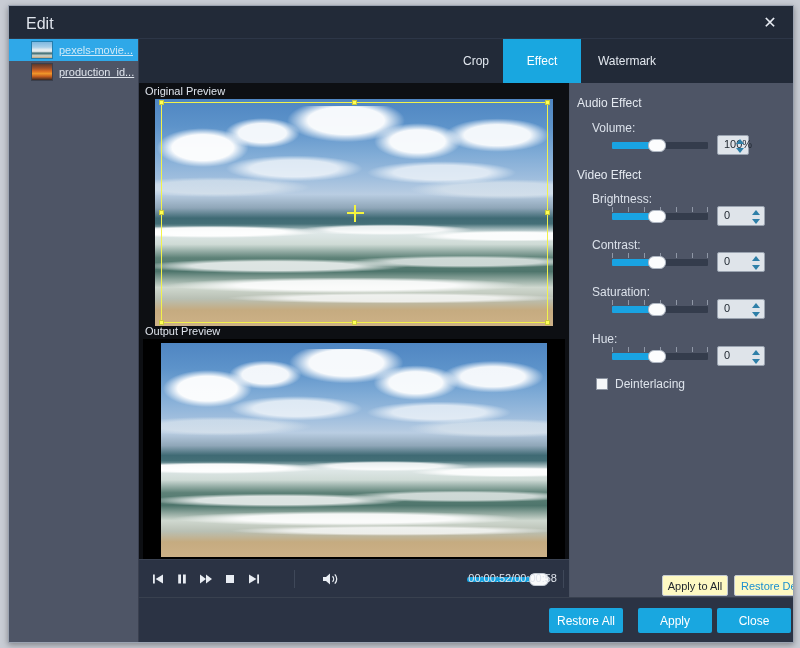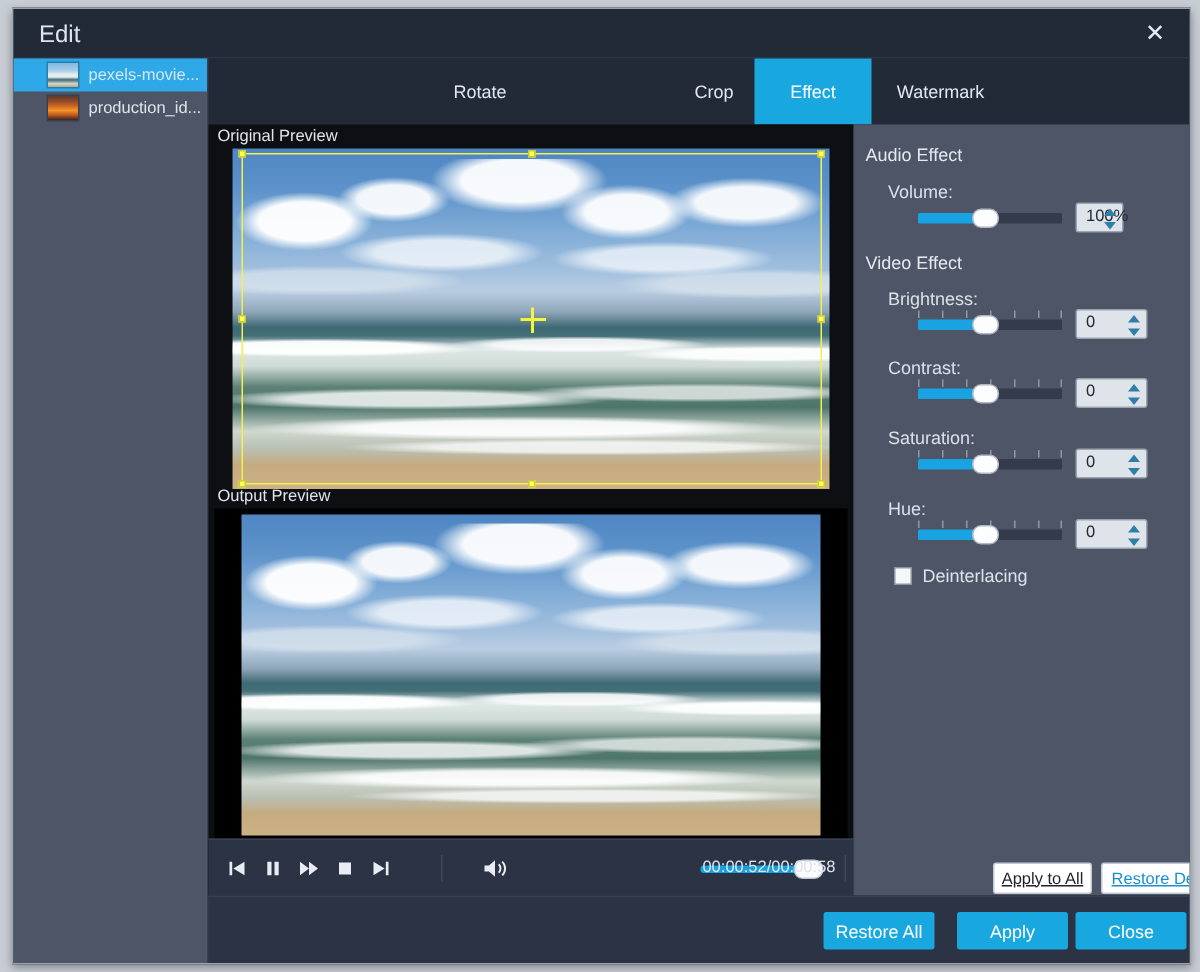--- a/index.html
+++ b/index.html
@@ -67,20 +67,21 @@
   .thumb-sunset {
     background: linear-gradient(to bottom,
       #5d3a2c 0%, #9a4e2a 25%, #d96a22 45%,
       #f0962a 60%, #c25c1e 78%, #3a2620 100%);
   }
   .file-name {
     margin-left: 6px;
     font-size: 11px;
     color: #dfe4ec;
     white-space: nowrap;
+    text-decoration: underline;
   }
   .file-item.selected .file-name { color: #cfe9f8; }
 
   
   .tabbar {
     position: absolute; left: 130px; top: 33px; right: 0;
     height: 44px;
     background: #222a38;
   }
   .tab {
@@ -308,27 +309,26 @@
     width: 12px; height: 12px;
     background: #f4f6f8; border: 1px solid #8d95a2;
   }
   .checkrow span {
     margin-left: 7px; font-size: 12px; color: #dde3eb;
   }
 
   .small-btn {
     position: absolute;
     height: 21px;
-    background: #ffffff;
+    background: #fef9c3;
     border: 1px solid #c4cad2;
     border-radius: 2px;
     font-size: 11px;
     display: flex; align-items: center; justify-content: center;
     cursor: pointer;
-    text-decoration: underline;
   }
   .small-btn.dark  { color: #1d232c; }
   .small-btn.blue  { color: #1a8fd0; }
 
   
   .footer {
     position: absolute; left: 130px; right: 0; bottom: 0; height: 45px;
     background: #2b3344;
     border-top: 1px solid #39414f;
   }
@@ -359,21 +359,20 @@
     </div>
     <div class="file-item">
       <div class="file-thumb">
           <div class="thumb-sunset" style="position:absolute;inset:0"></div>
         </div>
       <div class="file-name">production_id...</div>
     </div>
   </div>
 
   <div class="tabbar">
-    <div class="tab" style="left:142px;width:78px">Rotate</div>
     <div class="tab" style="left:298px;width:78px">Crop</div>
     <div class="tab active" style="left:364px;width:78px">Effect</div>
     <div class="tab" style="left:442px;width:92px">Watermark</div>
   </div>
 
   <div class="content">
 
     <div class="preview-area">
 
       <div class="preview-label" style="top:2px">Original Preview</div>

